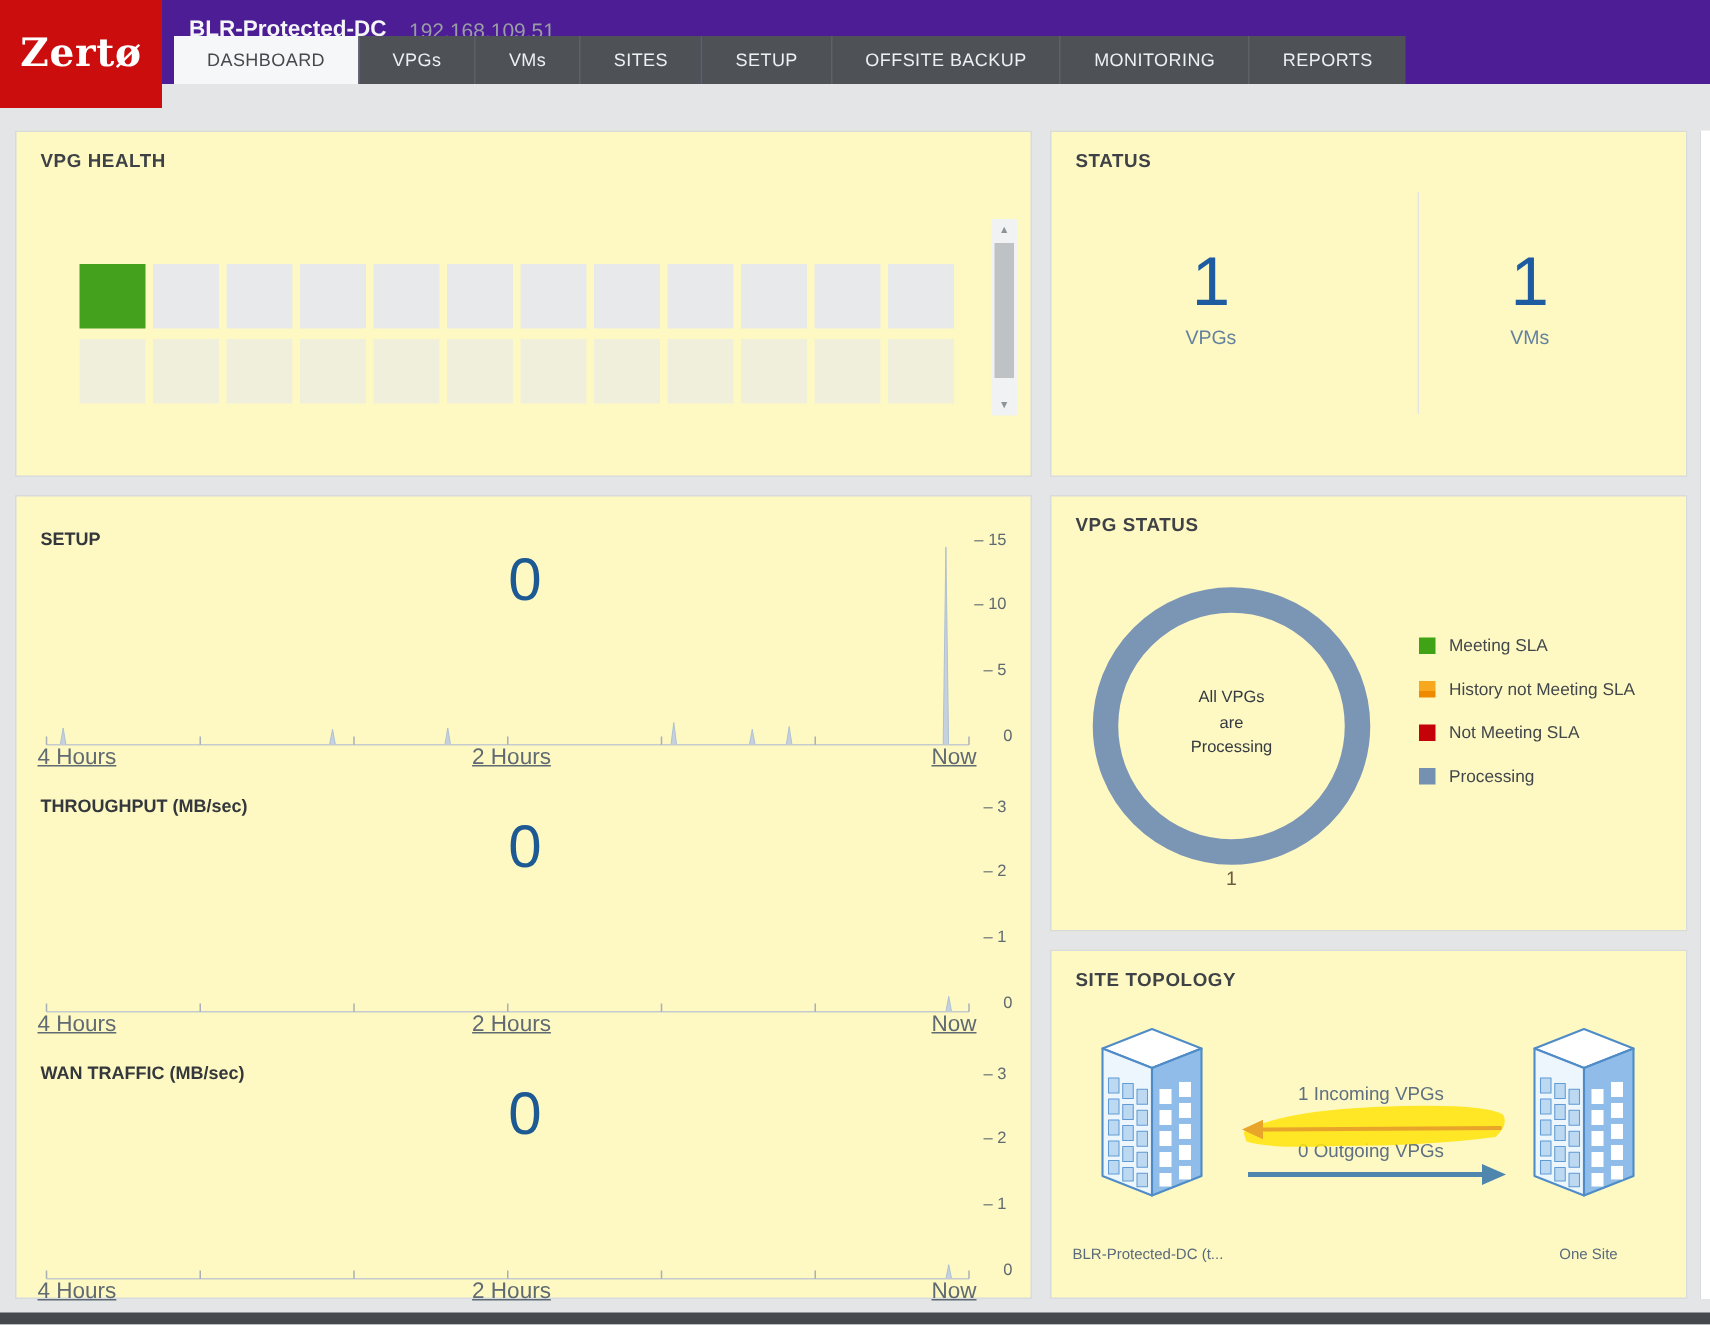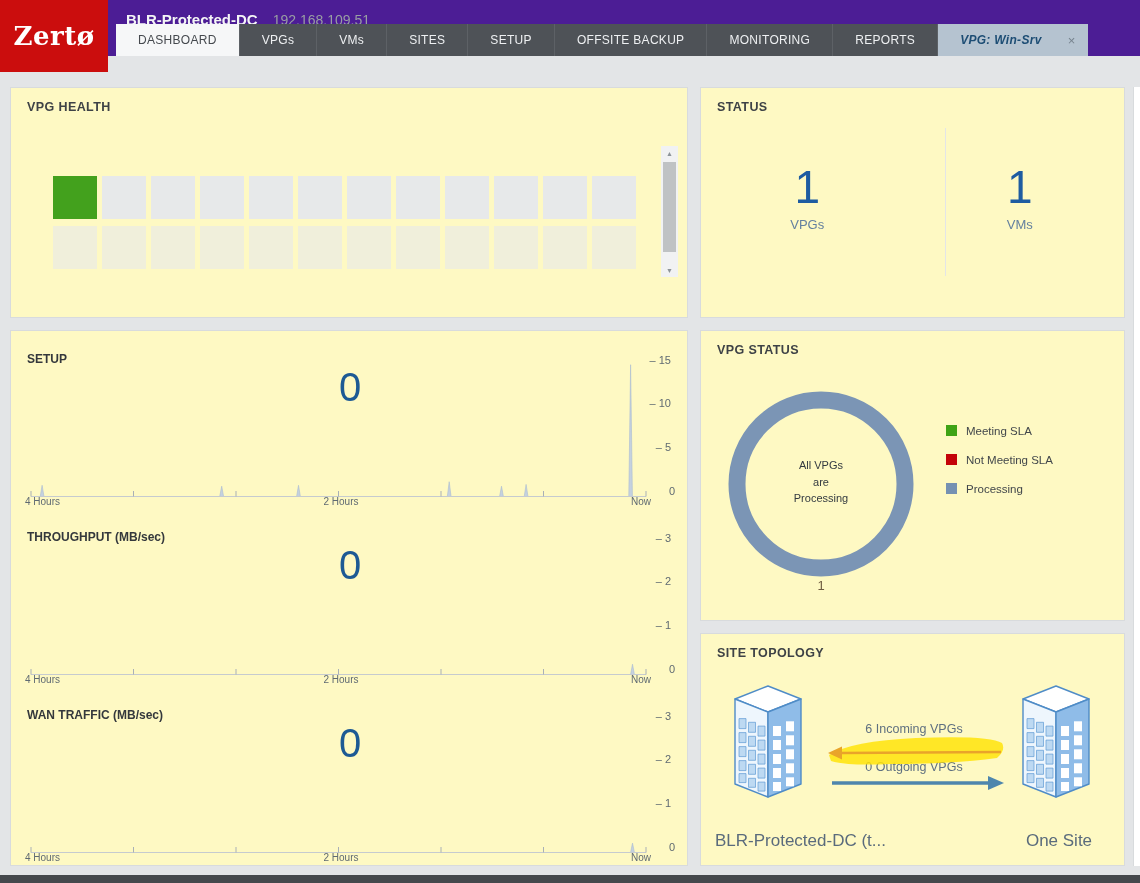--- a/index.html
+++ b/index.html
@@ -53,39 +53,39 @@
   .status-divider { position:absolute; left:244px; top:40px; width:1px; height:148px; background:#e3e5e7; }
 
   
   .chart { position:relative; height:178px; }
   .chart:first-child { margin-top:8px; }
   .c-title { position:absolute; left:16px; top:13px; font-size:12px; font-weight:600; color:#34383c; }
   .c-big { position:absolute; left:0; top:26px; width:678px; text-align:center; font-size:40px; color:#1d5a94; }
   .c-svg { position:absolute; left:18px; top:20px; }
   .c-ylab { position:absolute; font-size:11px; color:#5f6a72; right:16px; white-space:nowrap; }
   .c-y0 { position:absolute; font-size:11px; color:#5f6a72; right:12px; top:146px; }
-  .c-xl { position:absolute; font-size:10px; color:#5f6a72; top:157px; }
+  .c-xl { position:absolute; font-size:15px; color:#5f6a72; top:157px;text-decoration:underline; }
   .c-xl.l { left:14px; } .c-xl.m { left:290px; width:80px; text-align:center; } .c-xl.r { right:36px; }
 
   
   .donut-wrap { position:absolute; left:0; top:0; }
   .donut-center { position:absolute; left:60px; top:126px; width:120px; text-align:center;
                   font-size:11px; color:#333a40; line-height:1.5; }
   .donut-count { position:absolute; left:100px; top:247px; width:40px; text-align:center;
                  font-size:13px; color:#6e5c40; }
   .legend { position:absolute; left:245px; top:85px; list-style:none; }
   .legend li { display:flex; align-items:center; height:29px; }
   .legend .sq { width:11px; height:11px; margin-right:9px; flex:0 0 auto; }
   .legend .lb { font-size:11.5px; color:#42474b; }
 
   
   .topo-svg { position:absolute; left:0; top:0; z-index:2; pointer-events:none; }
   .topo-cap { position:absolute; left:123px; width:180px; text-align:center; font-size:12.5px; color:#5f7080; z-index:1; }
   .cap-in  { top:88px; } .cap-out { top:126px; }
-  .site-label { position:absolute; font-size:17px; color:#5a6b7c; z-index:1; }
+  .site-label { position:absolute; font-size:10px; color:#5a6b7c; z-index:1; }
   .site-label.left { left:14px; top:197px; }
   .site-label.right { left:318px; top:197px; width:80px; text-align:center; }
 </style>
 </head>
 <body>
 
 <div class="screen">
 
   <header class="app-header">
     <div class="logo">
@@ -97,24 +97,20 @@
     </div>
     <nav class="tabs" id="tabs">
         <div class="tab active">DASHBOARD</div>
         <div class="tab">VPGs</div>
         <div class="tab">VMs</div>
         <div class="tab">SITES</div>
         <div class="tab">SETUP</div>
         <div class="tab">OFFSITE BACKUP</div>
         <div class="tab">MONITORING</div>
         <div class="tab">REPORTS</div>
-        <div class="tab vpg">
-          <span>VPG: Win-Srv</span>
-          <span class="close">×</span>
-        </div>
       </nav>
   </header>
 
   <section class="panel p-health">
     <h2>VPG HEALTH</h2>
     <div class="health-grid" id="health-grid">
         <div class="hcell" style="background: rgb(67, 161, 29);"></div>
         <div class="hcell" style="background: rgb(231, 233, 234);"></div>
         <div class="hcell" style="background: rgb(231, 233, 234);"></div>
         <div class="hcell" style="background: rgb(231, 233, 234);"></div>
@@ -242,33 +238,37 @@
       <div>are</div>
       <div>Processing</div>
     </div>
     <div class="donut-count">1</div>
     <ul class="legend" id="legend">
         <li>
           <span class="sq" style="background: rgb(63, 163, 21);"></span>
           <span class="lb">Meeting SLA</span>
         </li>
         <li>
+          <span class="sq" style="background: linear-gradient(rgb(247, 168, 30) 0px, rgb(247, 168, 30) 60%, rgb(238, 138, 0) 60%, rgb(238, 138, 0) 100%);"></span>
+          <span class="lb">History not Meeting SLA</span>
+        </li>
+        <li>
           <span class="sq" style="background: rgb(196, 3, 8);"></span>
           <span class="lb">Not Meeting SLA</span>
         </li>
         <li>
           <span class="sq" style="background: rgb(117, 145, 178);"></span>
           <span class="lb">Processing</span>
         </li>
       </ul>
   </section>
 
   <section class="panel p-topology">
     <h2>SITE TOPOLOGY</h2>
-    <div class="topo-cap cap-in">6 Incoming VPGs</div>
+    <div class="topo-cap cap-in">1 Incoming VPGs</div>
     <div class="topo-cap cap-out">0 Outgoing VPGs</div>
     <div class="site-label left">BLR-Protected-DC (t...</div>
     <div class="site-label right">One Site</div>
     <svg class="topo-svg" width="425" height="233" viewBox="0 0 425 233">
       <defs>
         <g id="bldg" stroke="#4f8cc7" stroke-width="1.4" stroke-linejoin="round">
           <path d="M6,20 L39,7 L72,20 L39,33 Z" fill="#ffffff"></path>
           <path d="M6,20 L39,33 L39,118 L6,105 Z" fill="#eef6fd"></path>
           <path d="M39,33 L72,20 L72,105 L39,118 Z" fill="#8fbce8"></path>
           <g fill="#bdd9f2" stroke="#5f9bd4" stroke-width="0.7">

